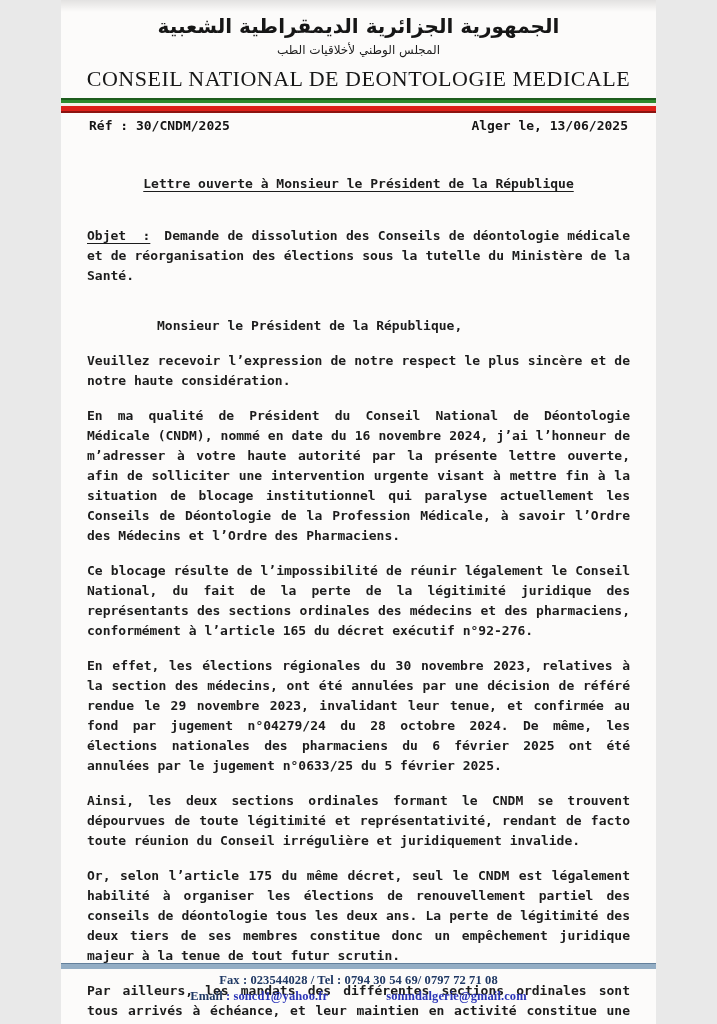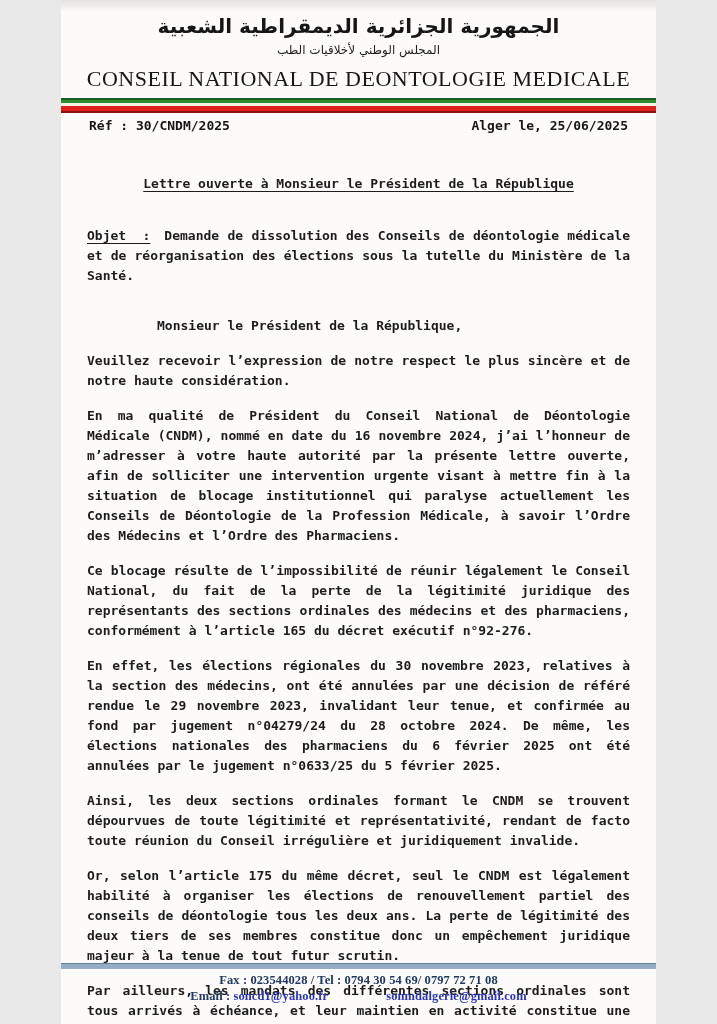--- a/index.html
+++ b/index.html
@@ -97,21 +97,21 @@
     <div class="flag-band">
       <div class="stripe s-green-dark"></div>
       <div class="stripe s-green"></div>
       <div class="stripe s-gap"></div>
       <div class="stripe s-red"></div>
       <div class="stripe s-red-dark"></div>
     </div>
 
     <div class="ref-row">
       <span>Réf : 30/CNDM/2025</span>
-      <span>Alger le, 25/06/2025</span>
+      <span>Alger le, 13/06/2025</span>
     </div>
   </header>
 
   <main class="letter-body">
     <div class="letter-title">Lettre ouverte à Monsieur le Président de la République</div>
 
     <p class="subject"><span class="subject-label">Objet :</span><span>Demande de dissolution des Conseils de déontologie médicale et de réorganisation des élections sous la tutelle du Ministère de la Santé.</span></p>
 
     <p class="salutation">Monsieur le Président de la République,</p>
 

